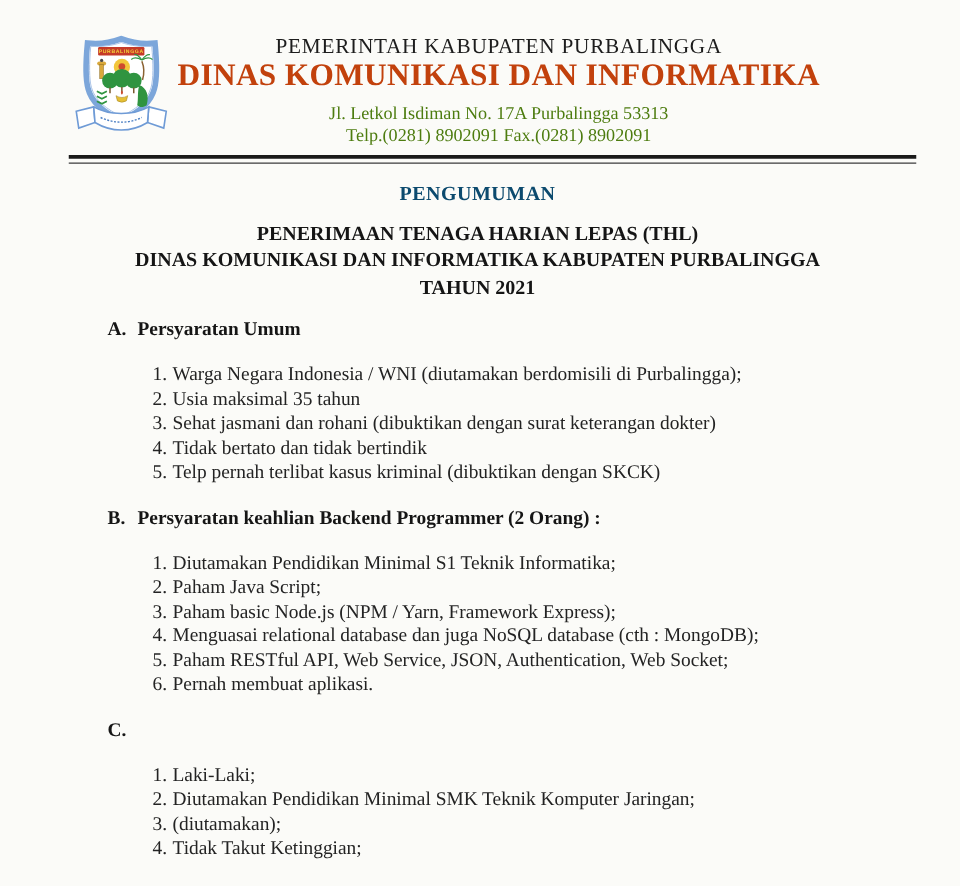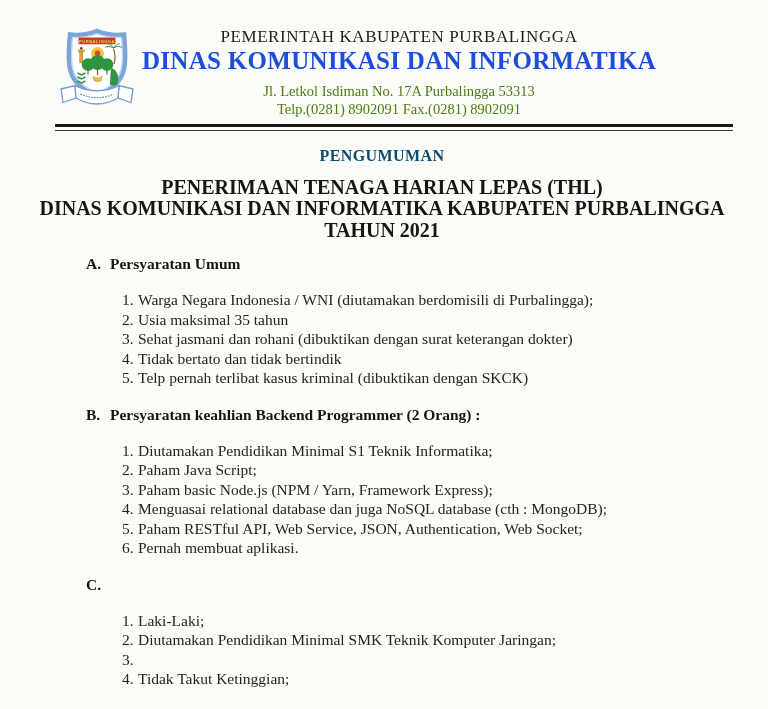--- a/index.html
+++ b/index.html
@@ -37,21 +37,21 @@
     font-size: 17px;
     line-height: 20px;
     letter-spacing: 0.6px;
     color: #1d1d1d;
   }
   .agency-line {
     font-size: 25px;
     line-height: 28px;
     font-weight: bold;
     letter-spacing: 0.3px;
-    color: #1d4ed8;
+    color: #c2410c;
   }
   .addr-line {
     font-size: 14.5px;
     line-height: 17.5px;
     color: #4d7c0f;
   }
   .addr-first { margin-top: 8px; }
   .double-rule {
     margin: 6px 31px 0 55px;
     height: 2.5px;
@@ -65,21 +65,21 @@
   }
   .announce-label {
     font-size: 16px;
     line-height: 20px;
     font-weight: bold;
     letter-spacing: 0.4px;
     color: #0c4a6e;
   }
   .title-lines {
     margin-top: 11px;
-    font-size: 20px;
+    font-size: 16px;
     line-height: 21.5px;
     font-weight: bold;
     color: #151515;
   }
   
   .sections {
     margin: 0 67px 0 86px;
   }
   .section { margin-top: 12px; }
   .section-b { margin-top: 13px; }
@@ -263,20 +263,21 @@
           <span class="inum">1.</span>
           <span class="itxt">Laki-Laki;</span>
         </li>
         <li class="item">
           <span class="inum">2.</span>
           <span class="itxt">Diutamakan Pendidikan Minimal SMK Teknik Komputer Jaringan;</span>
         </li>
         <li class="item">
           <span class="inum">3.</span>
           <span class="itxt">
+            <span class="l2">(diutamakan);</span>
           </span>
         </li>
         <li class="item">
           <span class="inum">4.</span>
           <span class="itxt">Tidak Takut Ketinggian;</span>
         </li>
 
       </ul>
     </div>
 

